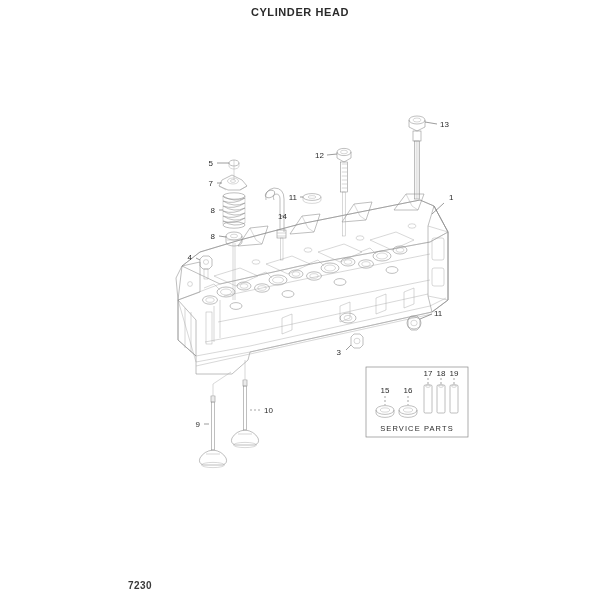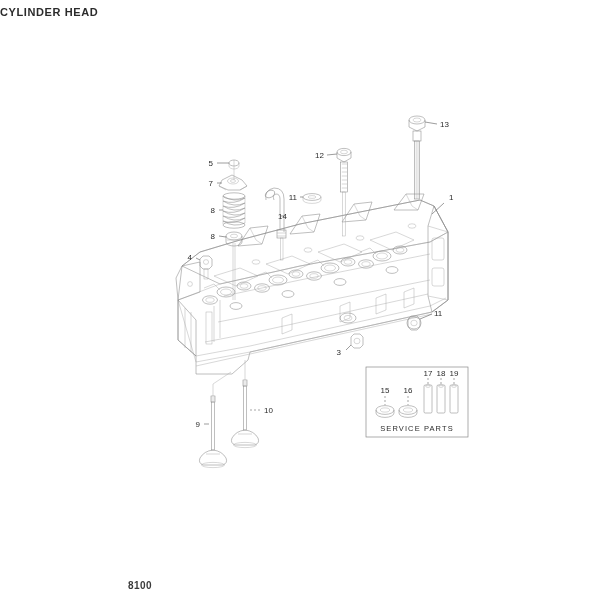--- a/index.html
+++ b/index.html
@@ -20,21 +20,21 @@
     left: 0; top: 0;
     width: 600px;
     height: 600px;
     background: #ffffff;
   }
   #diagram-title {
     position: absolute;
     left: 0;
     top: 6px;
     width: 600px;
-    text-align: left;
+    text-align: center;
     font-size: 11px;
     font-weight: bold;
     letter-spacing: 0.6px;
     color: #2b2b2b;
   }
   #sheet-number {
     position: absolute;
     left: 128px;
     top: 580px;
     font-size: 10px;
@@ -85,21 +85,21 @@
     stroke-width: 0.7;
     fill: none;
   }
 </style>
 </head>
 <body>
 
 <div id="page">
 
   <div id="diagram-title">CYLINDER HEAD</div>
-  <div id="sheet-number">8100</div>
+  <div id="sheet-number">7230</div>
 
   <svg id="drawing-svg" viewBox="0 0 600 600">
 
     <g>
 
       <path class="ln" d="M178 300 L178 340 L196 356 L196 374 L232 374 L248 360 L250 352
                           L432 312 L448 300 L448 232 L434 206 L420 200 L300 224 L240 240
                           L200 252 L182 266 Z" fill="#fdfdfd"></path>
 
       <path class="ln" d="M182 266 L200 252 L240 240 L300 224 L420 200 L434 206

